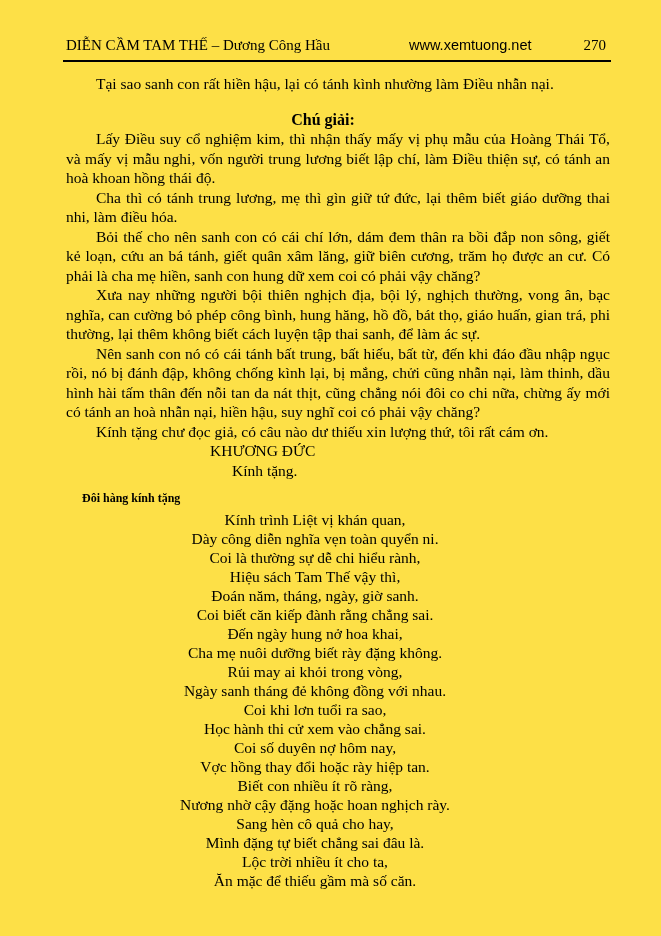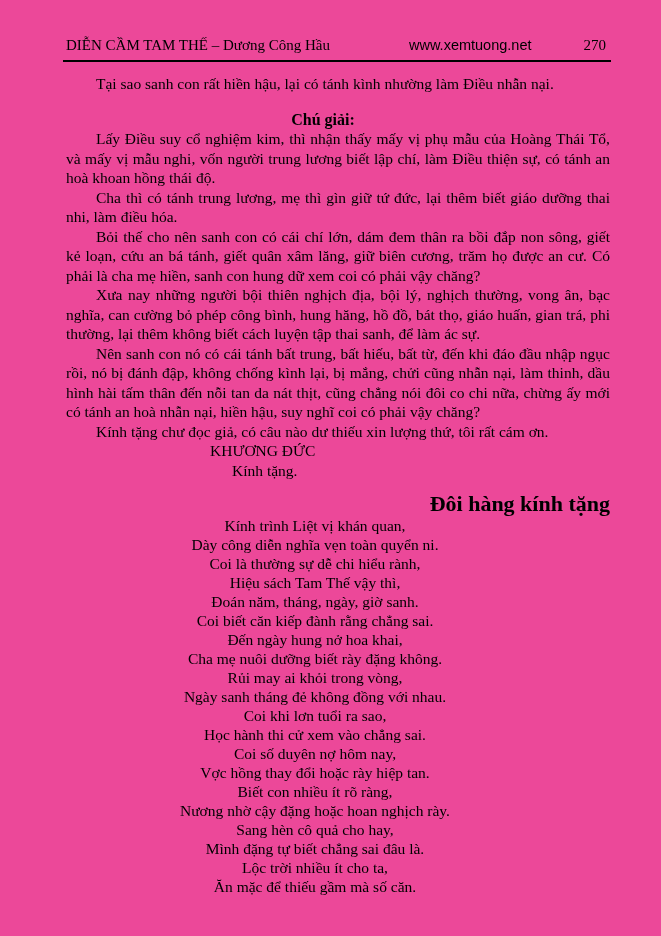--- a/index.html
+++ b/index.html
@@ -6,21 +6,21 @@
   html, body { background: #ffffff; }
   body {
     width: 661px; height: 936px;
     font-family: "Liberation Serif", serif;
     color: #000;
     overflow: hidden;
   }
   .page {
     position: relative;
     width: 661px; height: 936px;
-    background: #ec4899;
+    background: #fde047;
   }
   .page-header {
     position: absolute;
     left: 66px; right: 55px; top: 37px;
     display: flex; align-items: baseline;
     font-size: 15px;
   }
   .book-title {
     font-family: "Liberation Serif", serif;
     white-space: nowrap;
@@ -69,25 +69,25 @@
   }
   .signature-name {
     margin-left: 144px;
     text-align: left;
   }
   .signature-note {
     margin-left: 166px;
     text-align: left;
   }
   .poem-heading {
-    text-align: right;
+    text-align: left;
     font-weight: bold;
-    font-size: 22px;
+    font-size: 12px;
     padding-left: 16px;
-    margin-top: 14px;
+    margin-top: 8px;
     margin-bottom: 2px;
     line-height: 20px;
   }
   .poem {
     text-align: center;
     padding-right: 46px;
     line-height: 19px;
   }
   .poem .poem-line { line-height: 19px; }
 </style>

